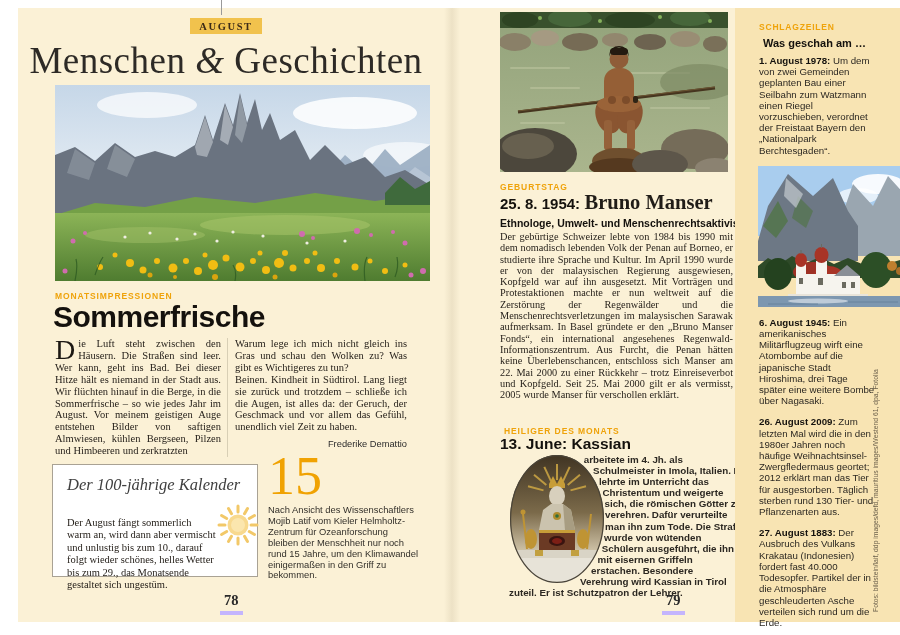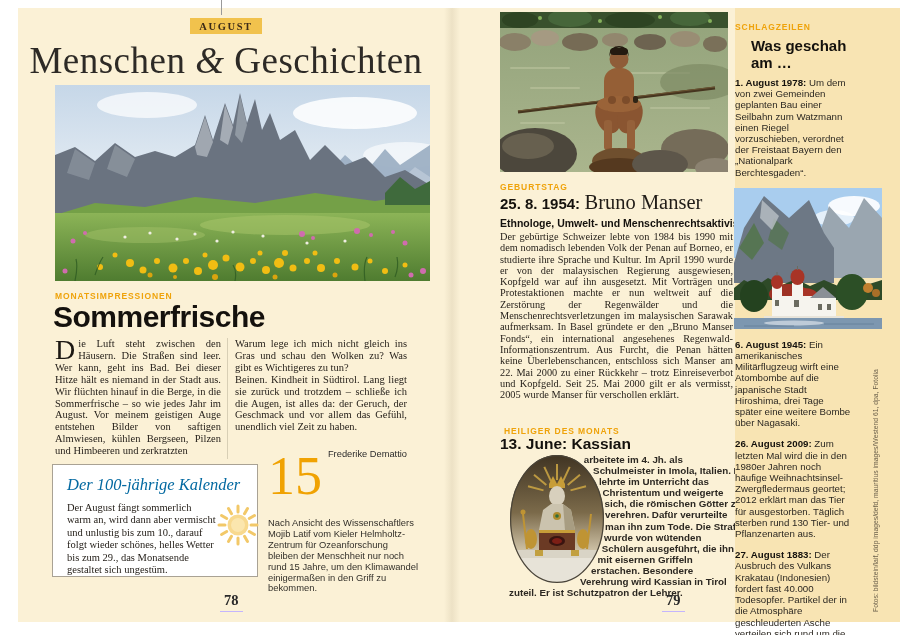--- a/index.html
+++ b/index.html
@@ -27,57 +27,57 @@
   .headline1 { position:absolute; left:53px; top:300px; font-weight:bold; font-size:30px;
                letter-spacing:-0.5px; color:#14110d; }
 
   .article { position:absolute; left:55px; top:338px; width:358px; display:flex; }
   .colA { width:166px; }
   .colB { width:172px; margin-left:6px; border-left:1px solid #d8cfb5; padding-left:7px; }
   .bodytext { font-family:"Liberation Serif", serif; font-size:10.5px; line-height:11.9px;
               text-align:justify; color:#27221c; }
   .dropcap { float:left; font-family:"Liberation Serif", serif; font-size:28px; line-height:22px;
              padding:1px 3px 0 0; color:#1c1813; }
-  .byline { text-align:right; margin-top:16px; font-size:9.3px; color:#2b2b2b; }
+  .byline { text-align:right; margin-top:6px; font-size:9.3px; color:#2b2b2b; }
 
   .cal-box { position:absolute; left:52px; top:464px; width:206px; height:113px; box-sizing:border-box;
              background:#ffffff; border:1px solid #a9a294; padding:10px 14px; }
   .cal-title { font-family:"Liberation Serif", serif; font-style:italic; font-size:16.5px;
-               color:#0369a1; margin-bottom:7px; }
+               color:#404040; margin-bottom:22px; }
   .cal-text { font-family:"Liberation Serif", serif; font-size:10.5px; line-height:12.4px; color:#27221c;
               width:150px; }
   .sun { position:absolute; right:-3px; top:38px; }
 
   .fact { position:absolute; left:268px; top:450px; width:156px; }
   .fact-number { font-family:"Liberation Serif", serif; font-size:54px; line-height:52px; color:#F0A202; }
-  .fact-text { margin-top:16px; font-size:9.4px; line-height:10.9px; color:#33302a; width:152px; }
+  .fact-text { margin-top:3px; font-size:9.4px; line-height:10.9px; color:#33302a; width:152px; }
 
   .pagenum { position:absolute; top:592px; font-family:"Liberation Serif", serif; font-weight:bold;
-             font-size:14.5px; color:#2a2a2a; border-bottom:1px solid #c4b5fd; padding:0 4px 2px; }
+             font-size:14.5px; color:#2a2a2a; border-bottom:4px solid #c4b5fd; padding:0 4px 2px; }
   #pagenum-left  { left:220px; }
   #pagenum-right { left:662px; }
 
   .gb-head { position:absolute; left:500px; top:191px; white-space:nowrap; }
   .gb-date { font-weight:bold; font-size:15px; color:#14110d; }
-  .gb-name { font-family:"Liberation Serif", serif; font-size:20.5px; color:#201c17; }
+  .gb-name { font-family:"Liberation Serif", serif; font-size:20.5px; color:#201c17;font-weight:bold; }
   .gb-sub  { position:absolute; left:500px; top:217px; font-weight:bold; font-size:10.5px; color:#14110d; }
   .gb-body { position:absolute; left:500px; top:231px; width:233px;
              font-family:"Liberation Serif", serif; font-size:10.3px; line-height:11.3px;
              text-align:justify; color:#27221c; }
 
   .saint-head { position:absolute; left:500px; top:435px; font-weight:bold; font-size:15.5px; color:#14110d; }
   .saint-block { position:absolute; left:509px; top:454px; width:235px; font-size:9.8px;
                  line-height:11.1px; text-align:left; color:#2c2822;font-weight:bold; }
   .saint-fig { float:left; width:96px; height:130px; margin-right:6px;
                shape-outside: ellipse(48px 65px at 48px 65px); }
 
   .sidebar { position:absolute; left:735px; top:8px; width:165px; height:614px; background:#F8E4B3;
-             box-sizing:border-box; padding:14px 0 0 0; }
+             box-sizing:border-box; padding:14px 0 0 24px; }
   .sb-kicker { font-size:8.5px; font-weight:bold; color:#EFA30B; letter-spacing:0.8px; width:118px; }
-  .sb-title { font-weight:bold; font-size:15px; color:#14110d; margin:5px 16px 6px; width:118px; }
+  .sb-title { font-weight:bold; font-size:11px; color:#14110d; margin:5px 4px 6px; width:118px; }
   .sb-entry { width:118px; font-size:9.7px; line-height:11.2px; margin-bottom:10px; color:#2c2822; }
   .sb-entry b { color:#14110d; }
   .sb-photo { width:148px; height:141px; margin:2px 0 10px -1px; line-height:0; }
   .credit { position:absolute; left:872px; top:612px; width:235px; transform:rotate(-90deg);
             transform-origin:0 0; font-size:6.8px; color:#6a5f4a; white-space:nowrap; }
 </style>
 </head>
 <body>
 
 <div id="spread">

